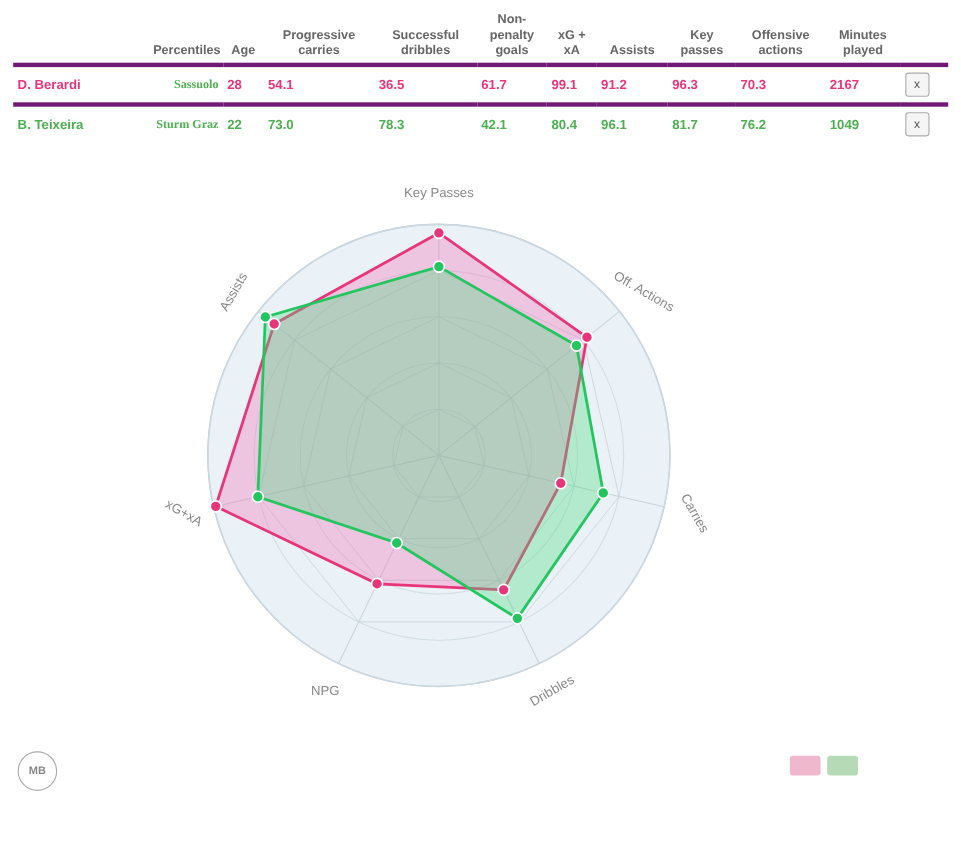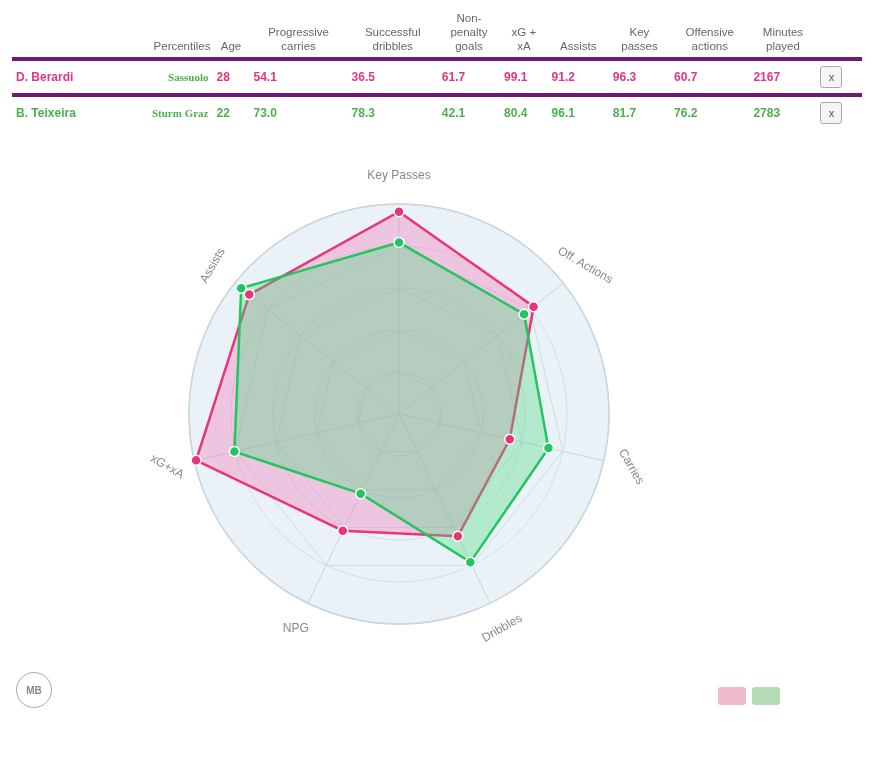--- a/index.html
+++ b/index.html
@@ -16,21 +16,21 @@
     .table-section {
       padding: 8px 12px 0 12px;
     }
     table {
       width: 100%;
       border-collapse: collapse;
       font-size: 11.5px;
     }
     thead th {
       color: #666;
-      font-weight: normal;
+      font-weight: bold;
       text-align: center;
       padding: 4px 2px;
       vertical-align: bottom;
       line-height: 1.2;
     }
     thead th.left-align {
       text-align: right;
     }
     tbody tr {
       border-top: 4px solid #701a75;
@@ -84,21 +84,21 @@
     }
     .radar-section svg {
       position: absolute;
       left: 50%;
       transform: translateX(-50%);
     }
 
     
     .logo {
       position: absolute;
-      bottom: 11px;
+      bottom: 0;
       left: 16px;
       width: 36px;
       height: 36px;
       border: 1.5px solid #aaa;
       border-radius: 50%;
       display: flex;
       align-items: center;
       justify-content: center;
       font-size: 10px;
       font-weight: bold;
@@ -143,36 +143,36 @@
     <tr>
     <td class="player-name val-pink">D. Berardi</td>
     <td class="team-name">Sassuolo</td>
     <td class="val-pink">28</td>
     <td class="val-pink">54.1</td>
     <td class="val-pink">36.5</td>
     <td class="val-pink">61.7</td>
     <td class="val-pink">99.1</td>
     <td class="val-pink">91.2</td>
     <td class="val-pink">96.3</td>
-    <td class="val-pink">60.7</td>
+    <td class="val-pink">70.3</td>
     <td class="val-pink">2167</td>
     <td><span class="remove-btn">x</span></td>
   </tr>
         <tr>
     <td class="player-name val-green">B. Teixeira</td>
     <td class="team-name">Sturm Graz</td>
     <td class="val-green">22</td>
     <td class="val-green">73.0</td>
     <td class="val-green">78.3</td>
     <td class="val-green">42.1</td>
     <td class="val-green">80.4</td>
     <td class="val-green">96.1</td>
     <td class="val-green">81.7</td>
     <td class="val-green">76.2</td>
-    <td class="val-green">2783</td>
+    <td class="val-green">1049</td>
     <td><span class="remove-btn">x</span></td>
   </tr>
       </tbody>
   </table>
 </div>
 
 <div class="radar-section">
   <svg id="radar-svg" width="680" height="540" viewBox="0 0 680 540">
       <circle cx="340" cy="275" r="210" fill="#e8f2f8" fill-opacity="0.5" stroke="#c0cdd6" stroke-width="1.5"></circle>
   <circle cx="340" cy="275" r="42" fill="none" stroke="#cdd8e0" stroke-width="1" fill-opacity="0"></circle>

